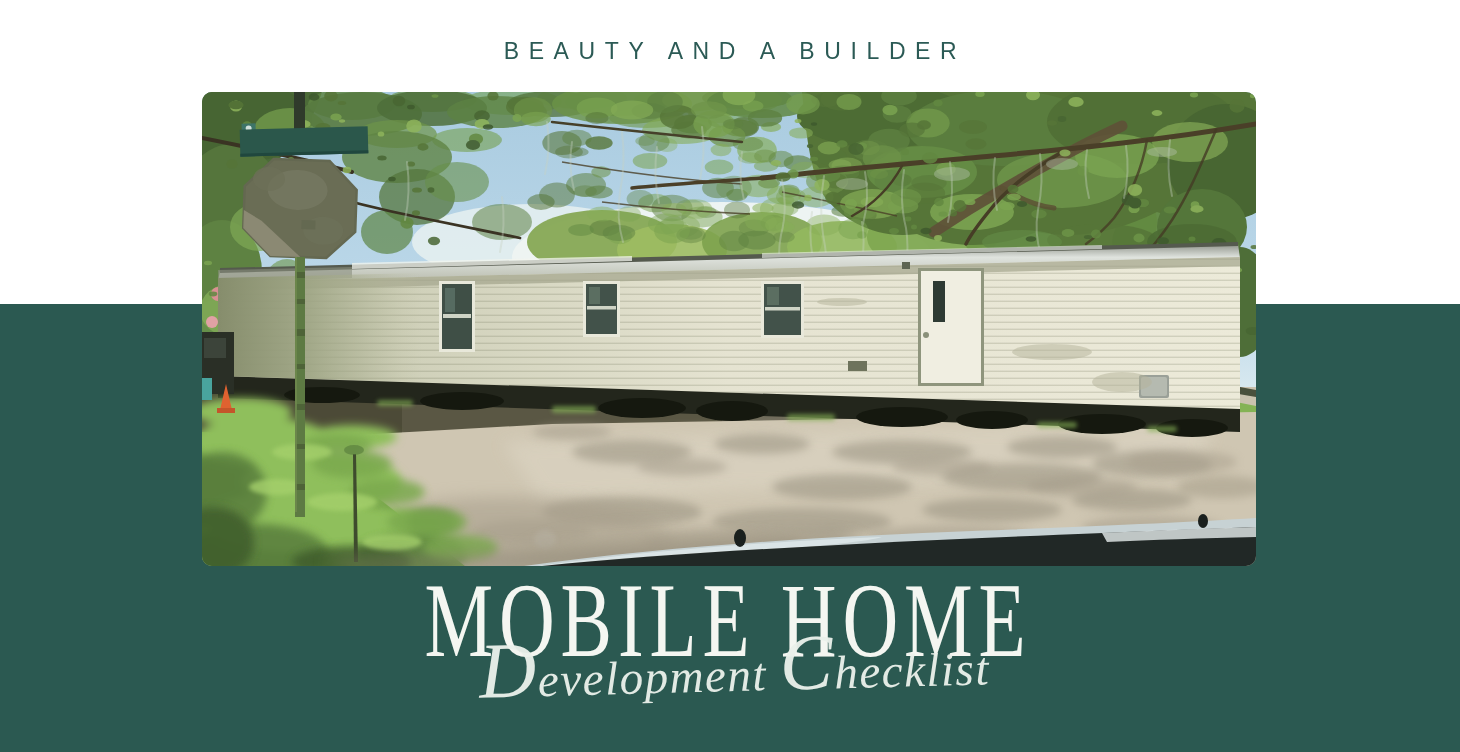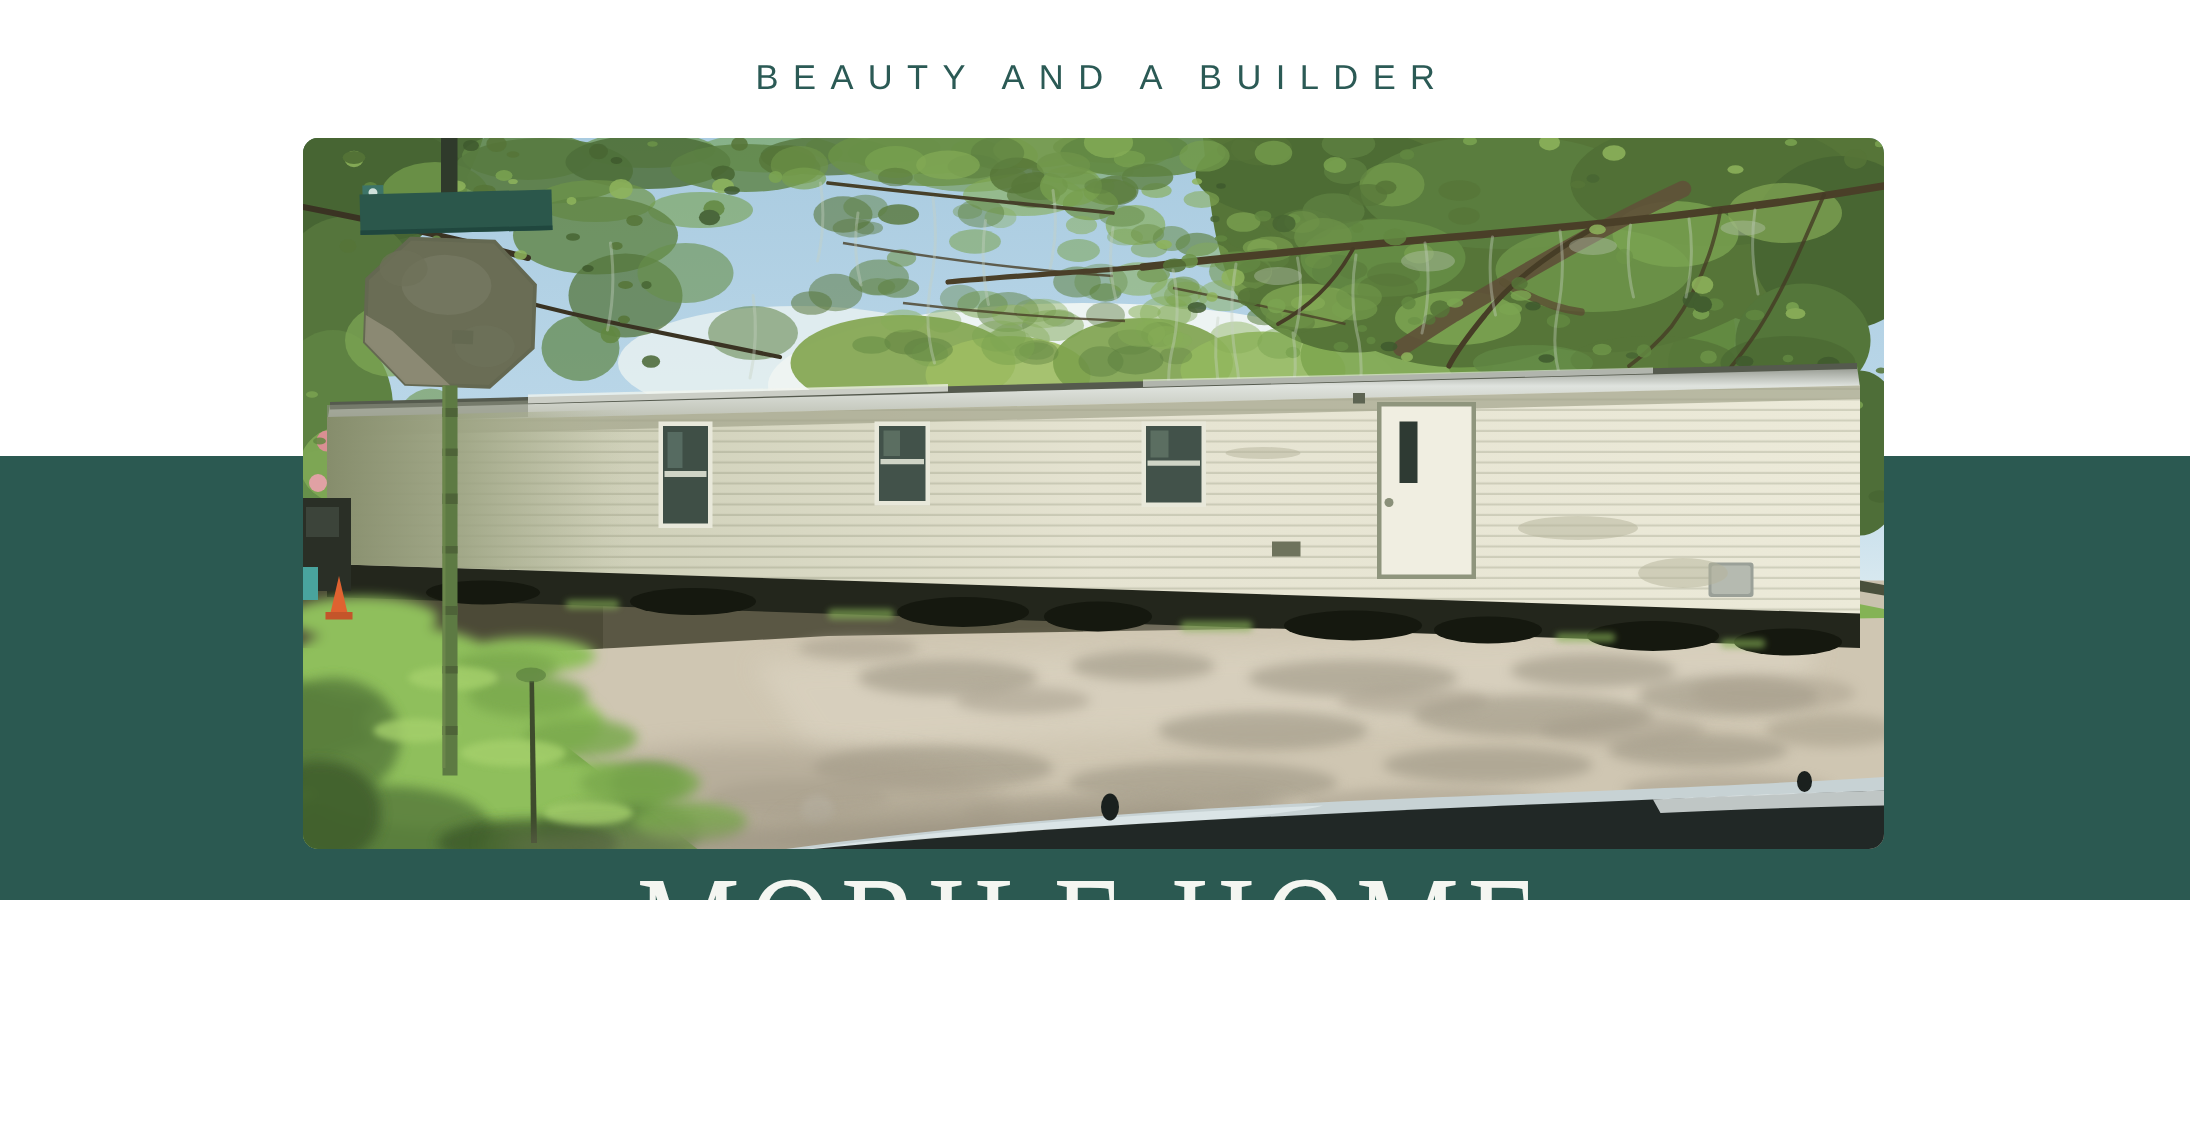--- a/index.html
+++ b/index.html
@@ -1,16 +1,16 @@
 <!DOCTYPE html>
 <html><head>
 <meta charset="utf-8">
 <style>
 html,body{margin:0;padding:0;}
-#page{position:relative;width:1460px;height:600px;background:#ffffff;overflow:hidden;font-family:"Liberation Sans",sans-serif;}
+#page{position:relative;width:1460px;height:752px;background:#ffffff;overflow:hidden;font-family:"Liberation Sans",sans-serif;}
 #band{position:absolute;left:0;top:304px;width:1460px;height:448px;background:#2b5951;}
 #hdr{position:absolute;left:5px;top:38px;width:1460px;text-align:center;font-family:"Liberation Sans",sans-serif;font-size:23px;letter-spacing:9.6px;color:#2b5a55;font-weight:400;}
 #photo{position:absolute;left:202px;top:92px;width:1054px;height:474px;border-radius:10px;overflow:hidden;}
 #title{position:absolute;left:0;top:568px;width:1452px;text-align:center;font-family:"Liberation Serif",serif;font-size:105px;letter-spacing:8px;color:#f4f6f1;transform:scaleX(0.735);transform-origin:733.6px 0;line-height:1;white-space:nowrap;}
 #script{position:absolute;left:0;top:600px;width:1460px;height:152px;}
 </style>
 </head>
 <body>
 <div id="page">
 

